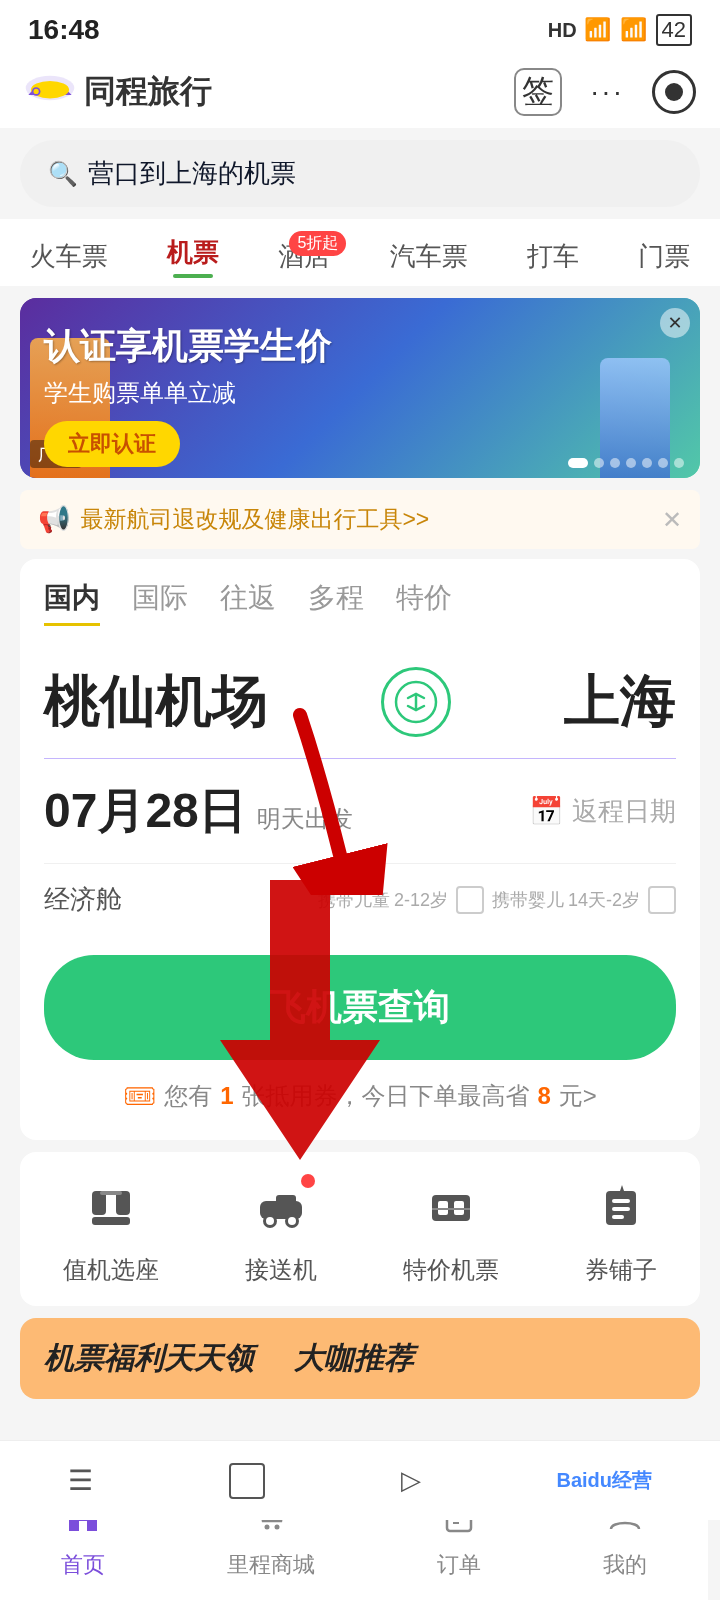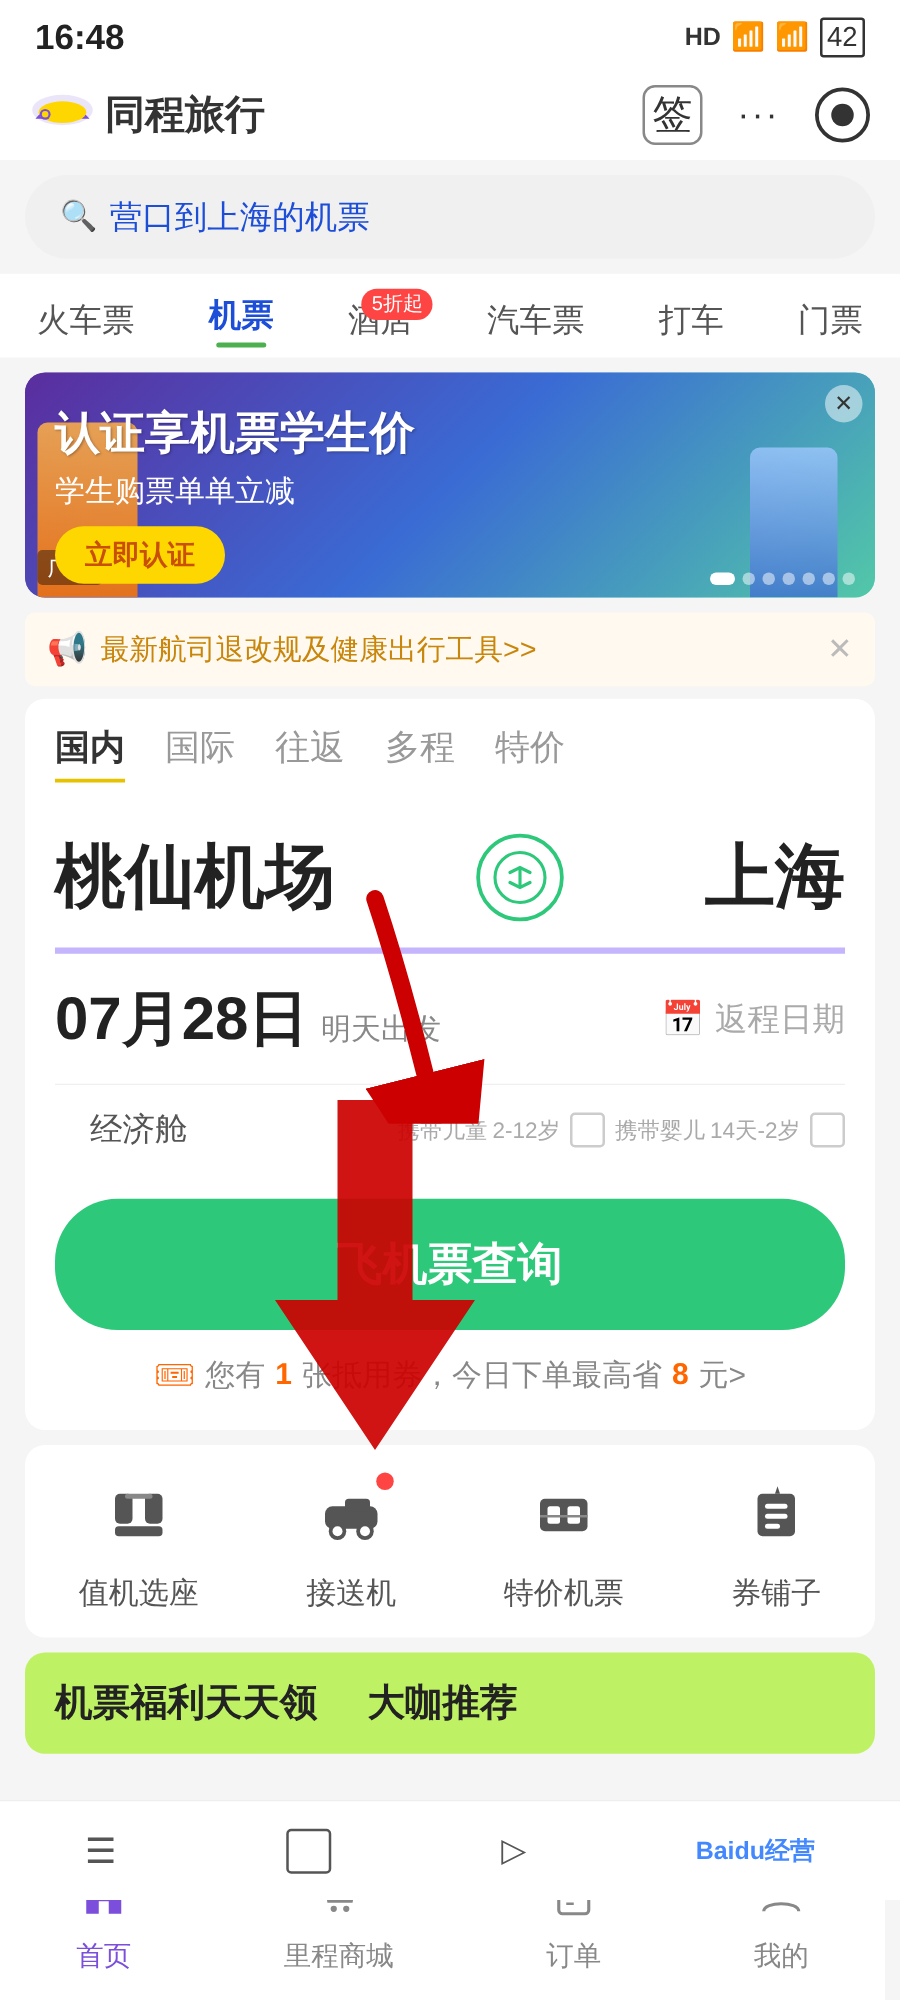--- a/index.html
+++ b/index.html
@@ -99,21 +99,21 @@
       padding: 16px 28px;
       display: flex;
       align-items: center;
       gap: 10px;
     }
     .search-icon-text {
       color: #999;
       font-size: 24px;
     }
     .search-text {
-      color: #1d4ed8;
+      color: #0f172a;
       font-size: 26px;
     }
 
     
     .nav-tabs {
       display: flex;
       justify-content: space-around;
       align-items: center;
       padding: 8px 0 0;
       background: #fff;
@@ -122,21 +122,21 @@
     .nav-tab {
       display: flex;
       flex-direction: column;
       align-items: center;
       font-size: 26px;
       color: #555;
       padding: 8px 16px;
       position: relative;
     }
     .nav-tab.active {
-      color: #1d4ed8;
+      color: #b91c1c;
       font-weight: 600;
     }
     .nav-tab-underline {
       width: 40px;
       height: 4px;
       background: #4CAF50;
       border-radius: 2px;
       margin-top: 4px;
     }
     .badge-5 {
@@ -274,21 +274,21 @@
       font-weight: 700;
       border-bottom: 3px solid #E6C200;
     }
 
     
     .city-row {
       display: flex;
       align-items: center;
       justify-content: space-between;
       padding: 16px 0;
-      border-bottom: 5px solid #c4b5fd;
+      border-bottom: 1px solid #c4b5fd;
     }
     .city-name {
       font-size: 56px;
       font-weight: 700;
       color: #222;
     }
     .swap-btn {
       width: 80px;
       height: 80px;
       display: flex;
@@ -338,21 +338,20 @@
     .calendar-icon {
       font-size: 28px;
     }
 
     
     .options-row {
       display: flex;
       align-items: center;
       padding: 18px 0;
       gap: 21px;
-      margin-left: 28px;
     }
     .cabin-label {
       font-size: 26px;
       color: #555;
     }
     .option-group {
       display: flex;
       align-items: center;
       gap: 8px;
       margin-left: auto;
@@ -442,23 +441,24 @@
       right: 2px;
       width: 14px;
       height: 14px;
       background: #FF4444;
       border-radius: 50%;
     }
 
     
     .bottom-section {
       margin: 0 20px 80px;
-      background: #bef264;
+      background: #fdba74;
       border-radius: 16px;
       padding: 20px 24px;
+      font-style: italic;
     }
     .bottom-section-titles {
       display: flex;
       gap: 40px;
     }
     .section-title {
       font-size: 30px;
       font-weight: 700;
       color: #222;
     }

